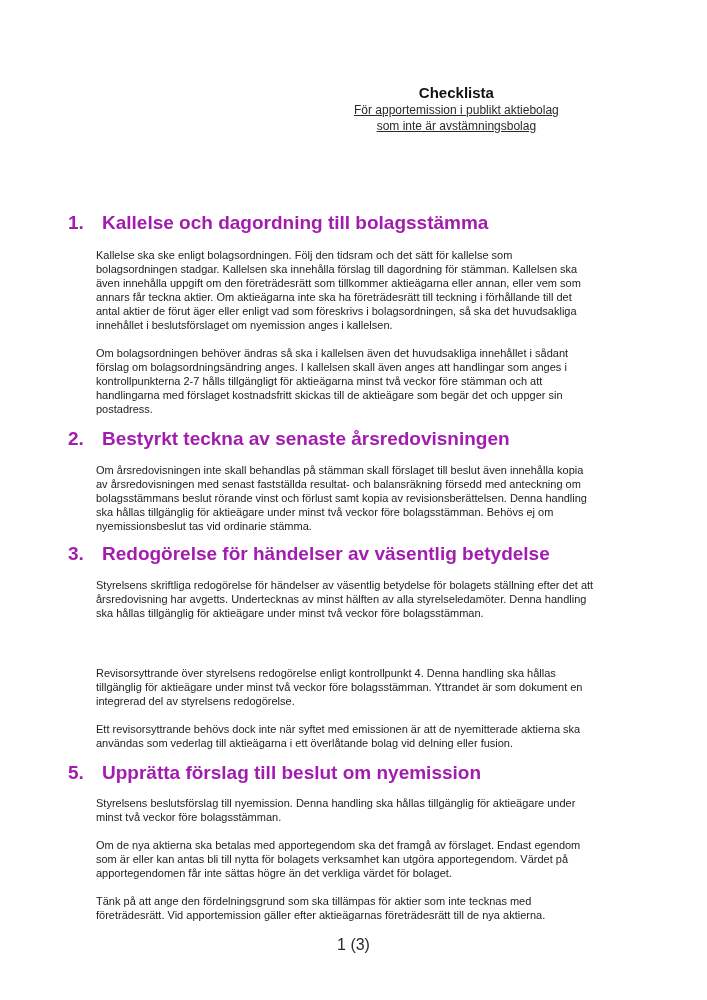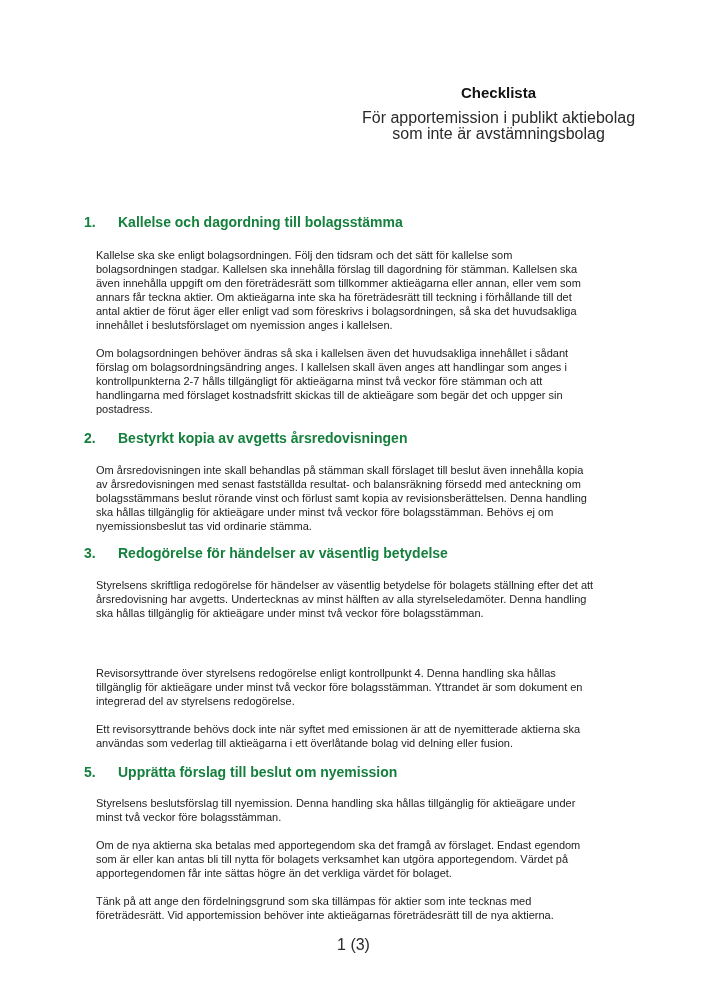--- a/index.html
+++ b/index.html
@@ -24,34 +24,35 @@
     text-align: center;
   }
   .title-block h1 {
     margin: 0;
     font-size: 15px;
     font-weight: bold;
     line-height: 19px;
     color: #111111;
   }
   .title-block .subtitle {
-    margin: 8px;
-    font-size: 16px;
+    margin: 0;
+    font-size: 12px;
     line-height: 16px;
     white-space: pre-line;
     color: #2a2a2a;
+    text-decoration: underline;
   }
   .sec-heading {
     position: absolute;
-    left: 84px;
+    left: 68px;
     width: 580px;
-    font-size: 14px;
+    font-size: 19px;
     font-weight: bold;
     line-height: 17px;
-    color: #15803d;
+    color: #a21caf;
     white-space: nowrap;
   }
   .sec-heading .num {
     display: inline-block;
     width: 34px;
   }
   .para {
     position: absolute;
     left: 84px;
     width: 600px;
@@ -92,21 +93,21 @@
 annars får teckna aktier. Om aktieägarna inte ska ha företrädesrätt till teckning i förhållande till det
 antal aktier de förut äger eller enligt vad som föreskrivs i bolagsordningen, så ska det huvudsakliga
 innehållet i beslutsförslaget om nyemission anges i kallelsen.</p>
   <p class="para" style="top:334px">Om bolagsordningen behöver ändras så ska i kallelsen även det huvudsakliga innehållet i sådant
 förslag om bolagsordningsändring anges. I kallelsen skall även anges att handlingar som anges i
 kontrollpunkterna 2-7 hålls tillgängligt för aktieägarna minst två veckor före stämman och att
 handlingarna med förslaget kostnadsfritt skickas till de aktieägare som begär det och uppger sin
 postadress.</p>
 
   <div class="sec-heading" style="top:430px">
-    <span class="num">2.</span><span class="ht">Bestyrkt kopia av avgetts årsredovisningen</span>
+    <span class="num">2.</span><span class="ht">Bestyrkt teckna av senaste årsredovisningen</span>
   </div>
   <p class="para" style="top:451px">Om årsredovisningen inte skall behandlas på stämman skall förslaget till beslut även innehålla kopia
 av årsredovisningen med senast fastställda resultat- och balansräkning försedd med anteckning om
 bolagsstämmans beslut rörande vinst och förlust samt kopia av revisionsberättelsen. Denna handling
 ska hållas tillgänglig för aktieägare under minst två veckor före bolagsstämman. Behövs ej om
 nyemissionsbeslut tas vid ordinarie stämma.</p>
 
   <div class="sec-heading" style="top:545px">
     <span class="num">3.</span><span class="ht">Redogörelse för händelser av väsentlig betydelse</span>
   </div>
@@ -122,17 +123,17 @@
 
   <div class="sec-heading" style="top:764px">
     <span class="num">5.</span><span class="ht">Upprätta förslag till beslut om nyemission</span>
   </div>
   <p class="para" style="top:784px">Styrelsens beslutsförslag till nyemission. Denna handling ska hållas tillgänglig för aktieägare under
 minst två veckor före bolagsstämman.</p>
   <p class="para" style="top:826px">Om de nya aktierna ska betalas med apportegendom ska det framgå av förslaget. Endast egendom
 som är eller kan antas bli till nytta för bolagets verksamhet kan utgöra apportegendom. Värdet på
 apportegendomen får inte sättas högre än det verkliga värdet för bolaget.</p>
   <p class="para" style="top:882px">Tänk på att ange den fördelningsgrund som ska tillämpas för aktier som inte tecknas med
-företrädesrätt. Vid apportemission behöver inte aktieägarnas företrädesrätt till de nya aktierna.</p>
+företrädesrätt. Vid apportemission gäller efter aktieägarnas företrädesrätt till de nya aktierna.</p>
 
   <div class="page-footer">1 (3)</div>
 
 </div>
 
 </body></html>

